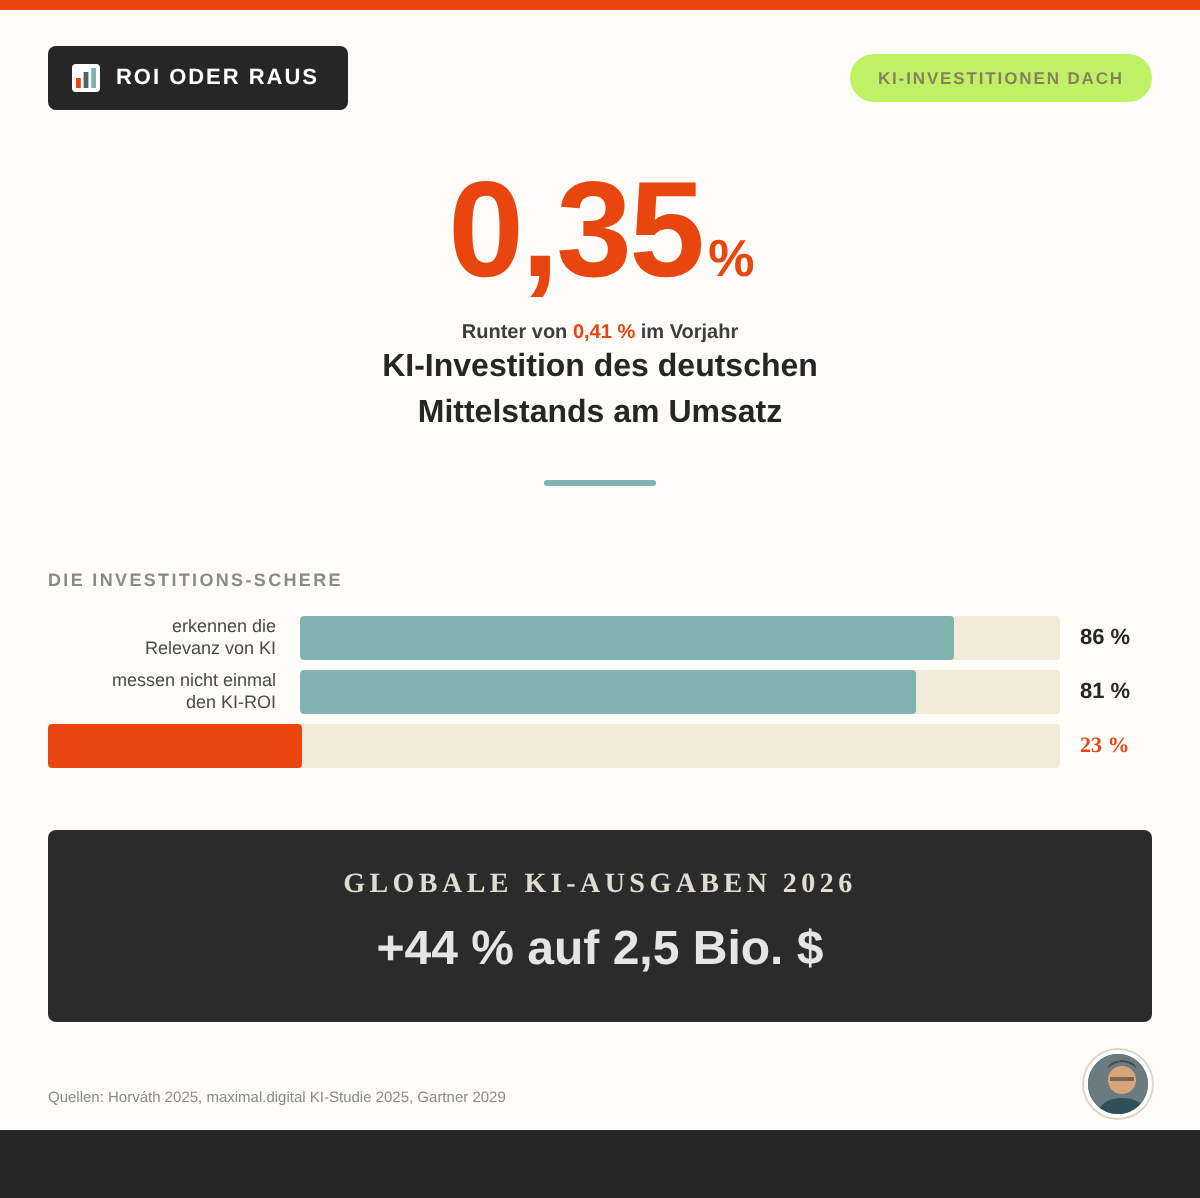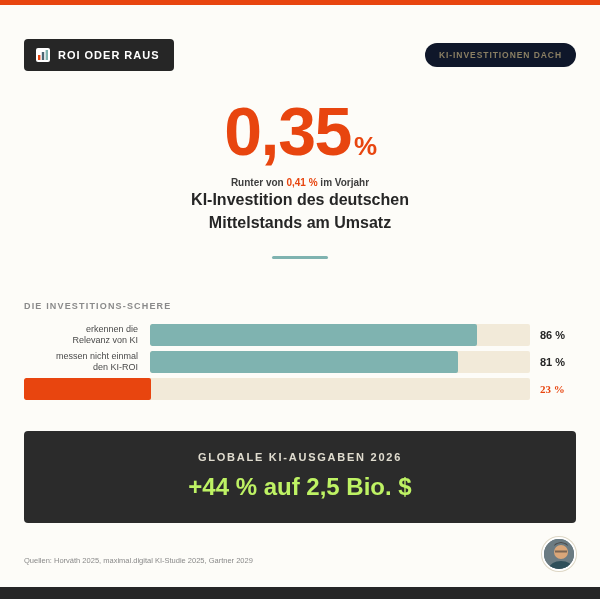--- a/index.html
+++ b/index.html
@@ -17,21 +17,21 @@
     flex-direction: column;
   }
   .top-rule {
     height: 5px;
     background: #e8450f;
     width: 100%;
     flex: 0 0 auto;
   }
   .content {
     flex: 1 1 auto;
-    padding: 16px 24px;
+    padding: 0 24px;
     position: relative;
   }
 
   
   .header {
     display: flex;
     align-items: center;
     justify-content: space-between;
     padding-top: 18px;
   }
@@ -45,21 +45,21 @@
     gap: 8px;
     font-size: 11px;
     font-weight: bold;
     letter-spacing: 0.09em;
   }
   .brand-icon {
     width: 14px; height: 14px;
     display: block;
   }
   .tag {
-    background: #0f172a;
+    background: #bef264;
     color: #8a7f63;
     border-radius: 13px;
     padding: 7px 14px;
     font-size: 8.5px;
     font-weight: bold;
     letter-spacing: 0.11em;
   }
 
   
   .hero {
@@ -153,30 +153,31 @@
 
   
   .callout {
     margin-top: 34px;
     background: #2b2b2b;
     border-radius: 4px;
     text-align: center;
     padding: 20px 10px 22px;
   }
   .callout-label {
-    font-size: 11px;
+    font-size: 14px;
     font-weight: bold;
     letter-spacing: 0.16em;
     color: #e0dccf;
+    font-family: Liberation Serif, serif;
   }
   .callout-value {
     margin-top: 10px;
     font-size: 24px;
     font-weight: bold;
-    color: #bef264;
+    color: #e5e5e5;
   }
 
   
   .sources-row {
     margin-top: 14px;
     display: flex;
     align-items: flex-end;
     justify-content: space-between;
   }
   .sources {

